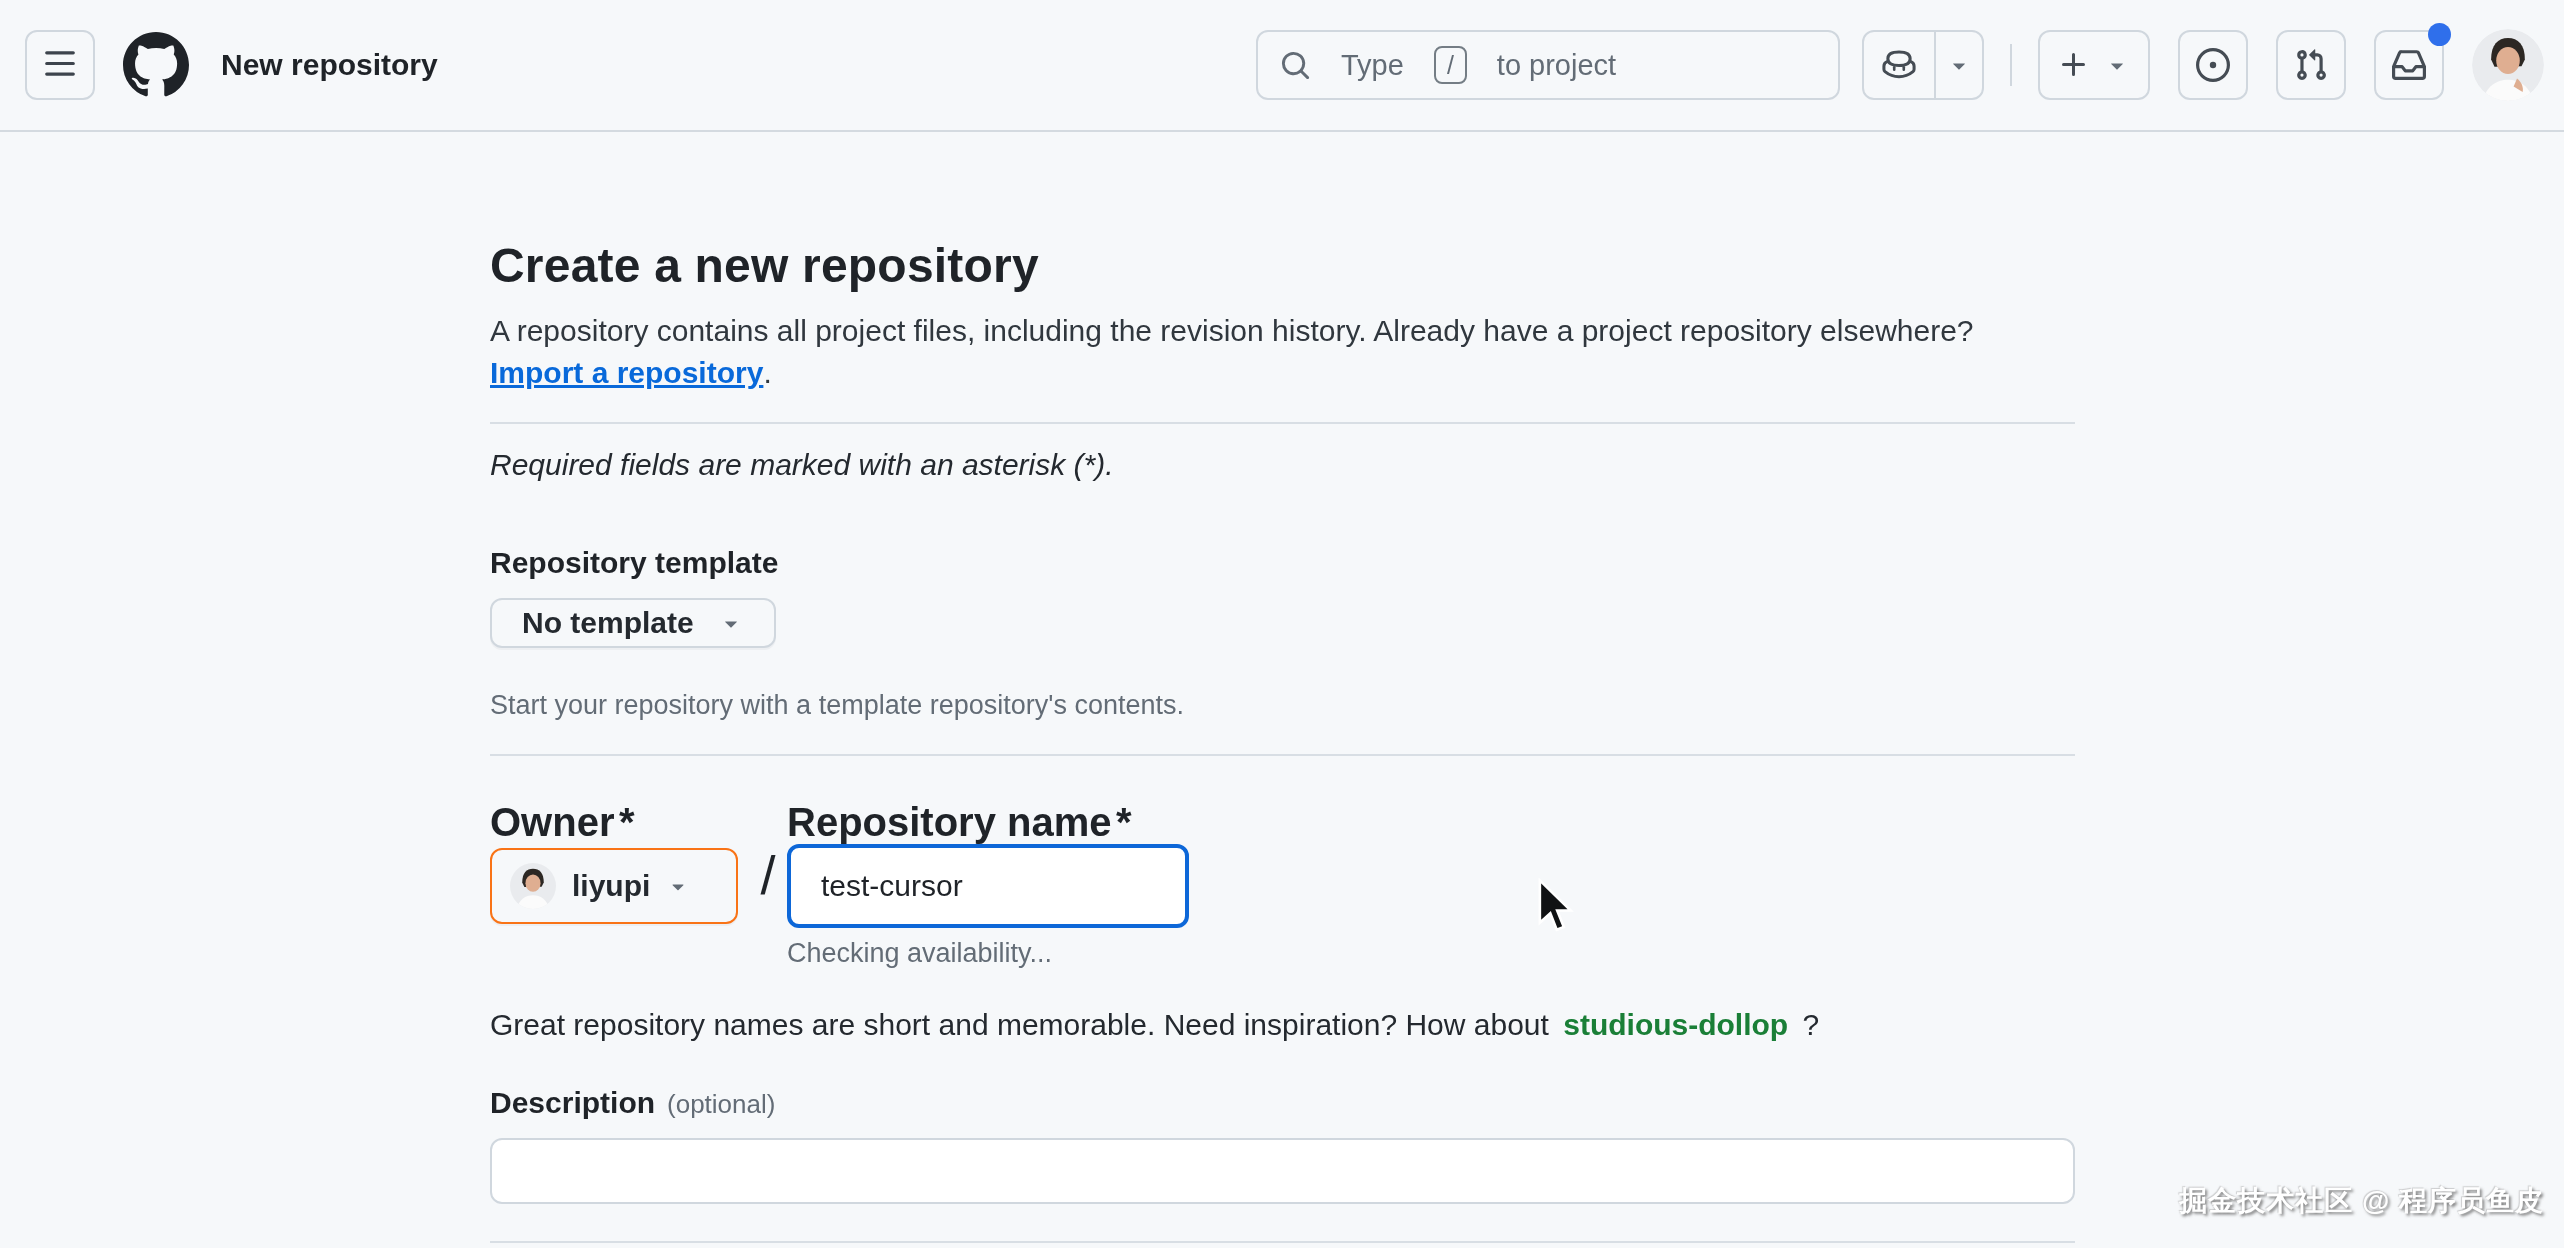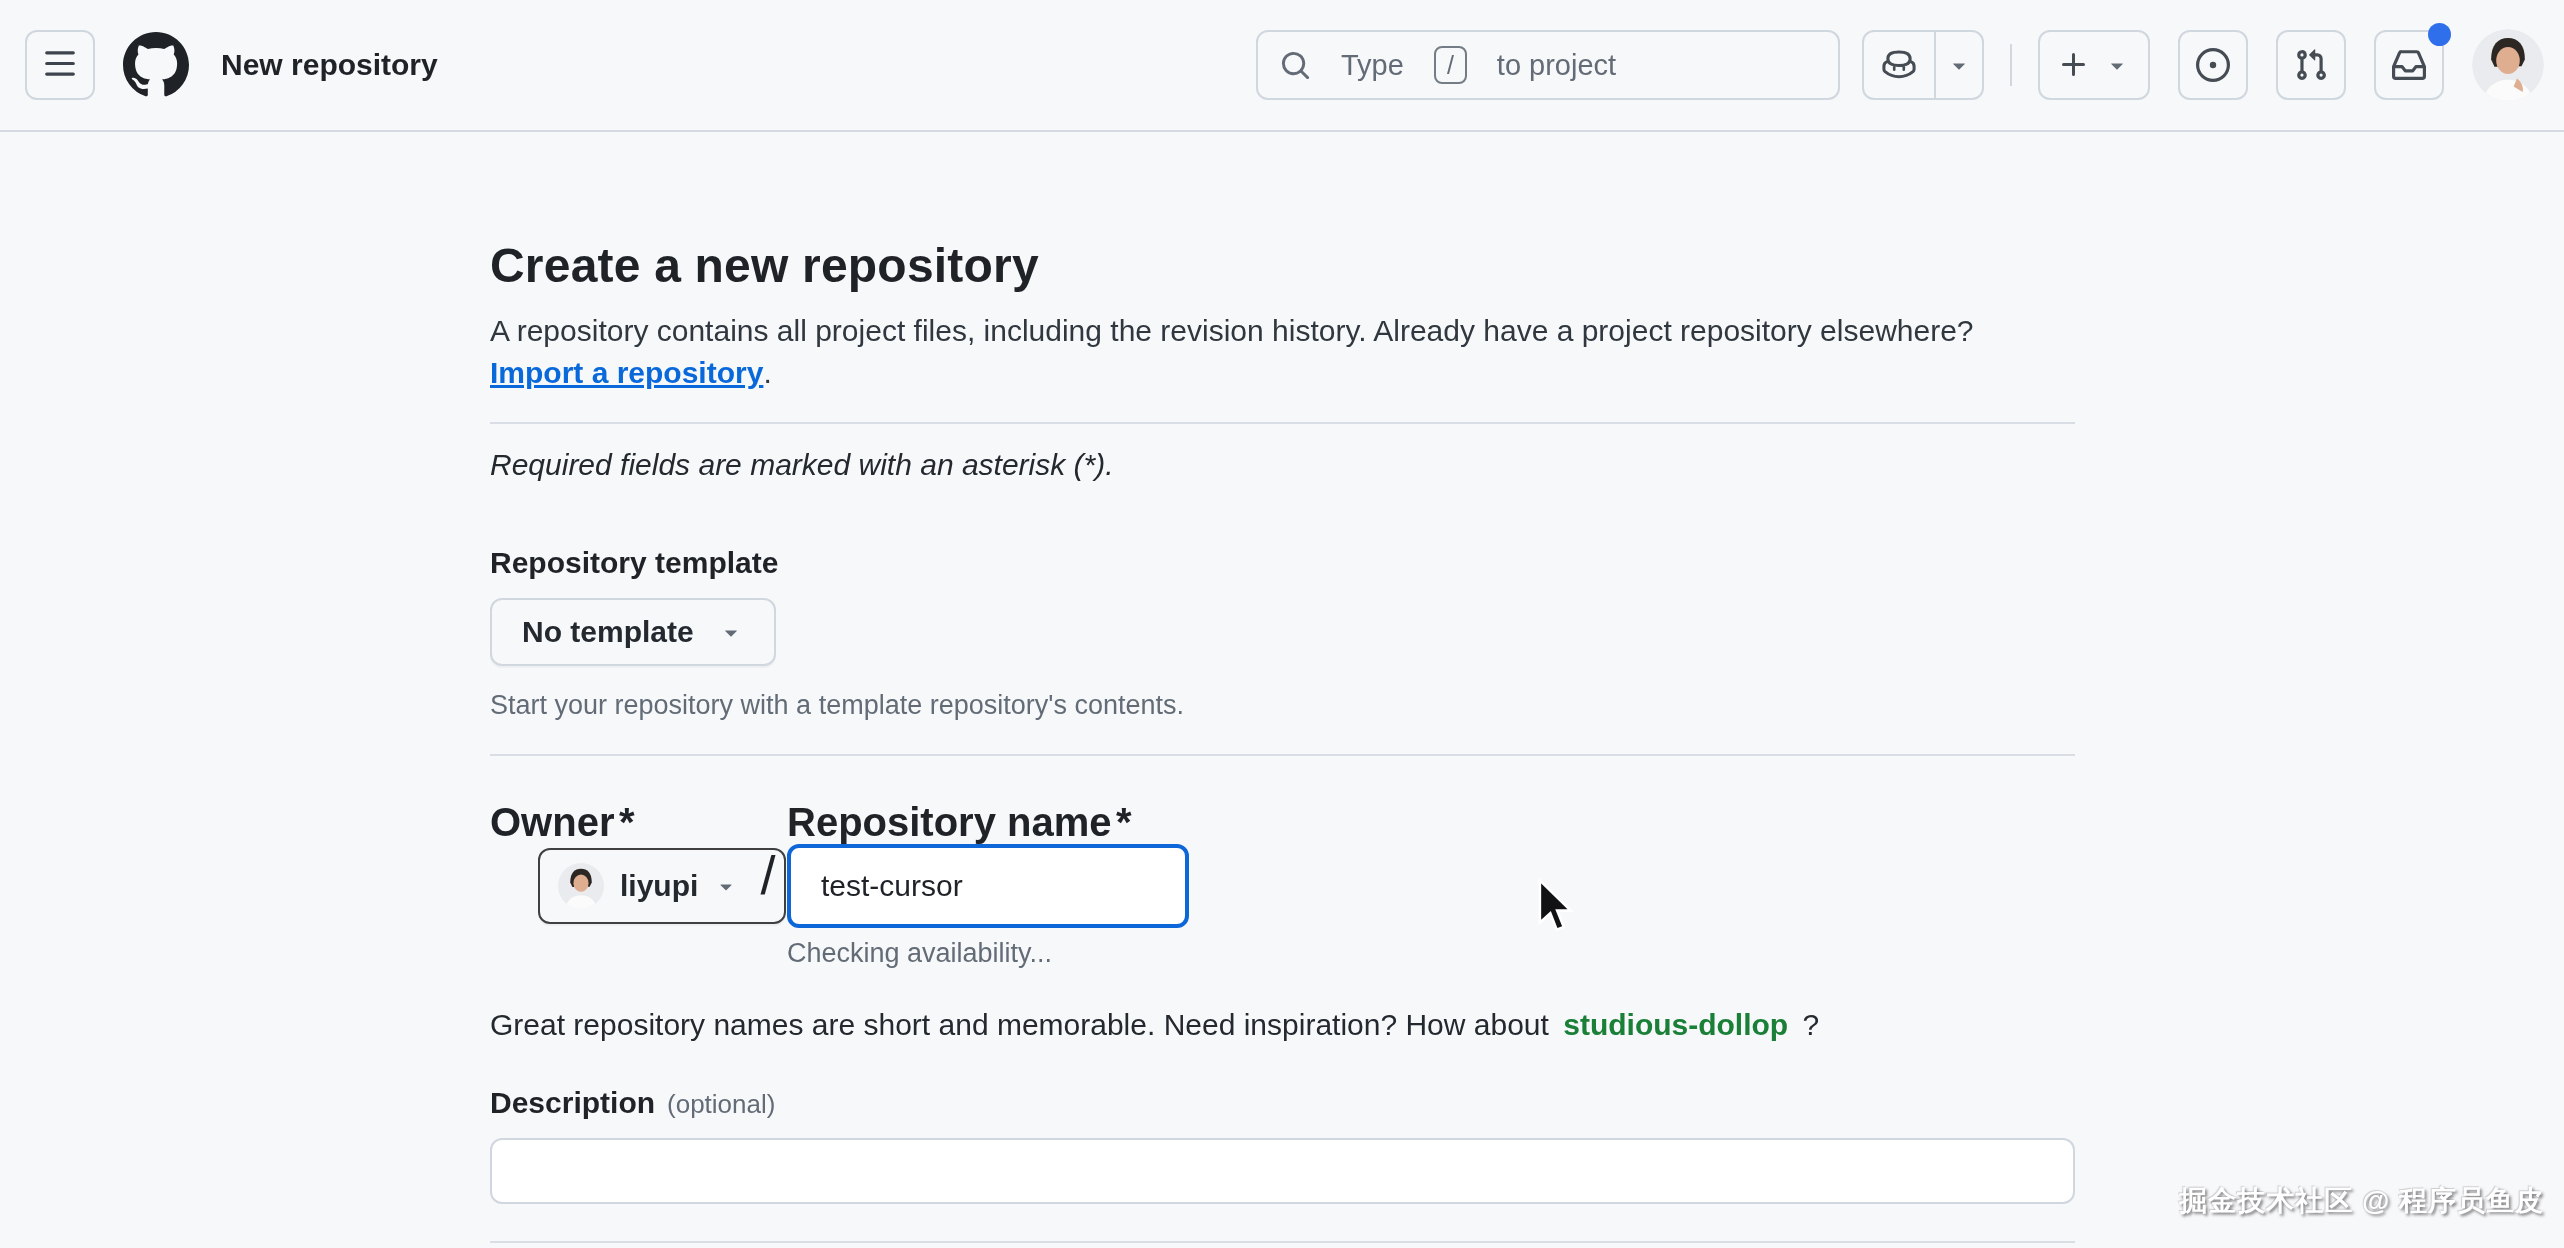--- a/index.html
+++ b/index.html
@@ -67,40 +67,39 @@
   .intro a { color:#0969da; text-decoration:underline; font-weight:600; cursor:pointer; }
 
   .hr { width:1585px; height:2px; background:#d8dee4; border:none; }
   .hr1 { top:290px; } .hr2 { top:622px; } .hr3 { top:1109px; }
 
   .required-note { top:316px; font-style:italic; font-size:30px; color:#24292f; }
 
   .section-label { font-size:30px; font-weight:700; color:#1f2328; }
   .tmpl-label { top:414px; }
   .tmpl-btn {
-    top:466px; height:68px; padding:0 30px; display:flex; align-items:center; gap:24px;
+    top:466px; height:50px; padding:0 30px; display:flex; align-items:center; gap:24px;
     background:#f6f8fa; border:2px solid #d0d7de; border-radius:12px; cursor:pointer;
     font-size:30px; font-weight:600; color:#24292f;
     box-shadow:0 2px 0 rgba(31,35,40,.04);
   }
   .tmpl-help { top:558px; font-size:27px; color:#636c76; }
 
   .field-labels { top:668px; width:100%; }
   .owner-label-wrap { position:absolute; left:0; top:0; }
   .repo-label-wrap { position:absolute; left:297px; top:0; }
   .field-labels .section-label { font-size:40px; }
 
   .controls-row { top:712px; width:100%; height:86px; }
   .owner-btn {
     position:absolute; left:0; top:4px; height:76px; width:248px;
-    background:#f6f8fa; border:2px solid #404040; border-radius:12px; cursor:pointer;
+    background:#f6f8fa; border:2px solid #f97316; border-radius:12px; cursor:pointer;
     display:flex; align-items:center; gap:16px; padding:0 18px;
     font-size:30px; font-weight:700; color:#24292f;
     box-shadow:0 2px 0 rgba(31,35,40,.04);
-    margin-left:48px;
   }
   .mini-avatar { width:46px; height:46px; border-radius:50%; overflow:hidden; flex:0 0 auto; }
   .mini-avatar svg { display:block; }
   .owner-slash { position:absolute; left:258px; top:0px; font-size:54px; font-weight:300; color:#1f2328; width:40px; text-align:center; }
   .repo-input {
     position:absolute; left:297px; top:0; width:402px; height:84px;
     border:4px solid #0d67d8; border-radius:12px; background:#ffffff;
     font-size:30px; color:#1f2328; padding:0 30px; outline:none;
     font-family:"Liberation Sans","DejaVu Sans",sans-serif;
   }

